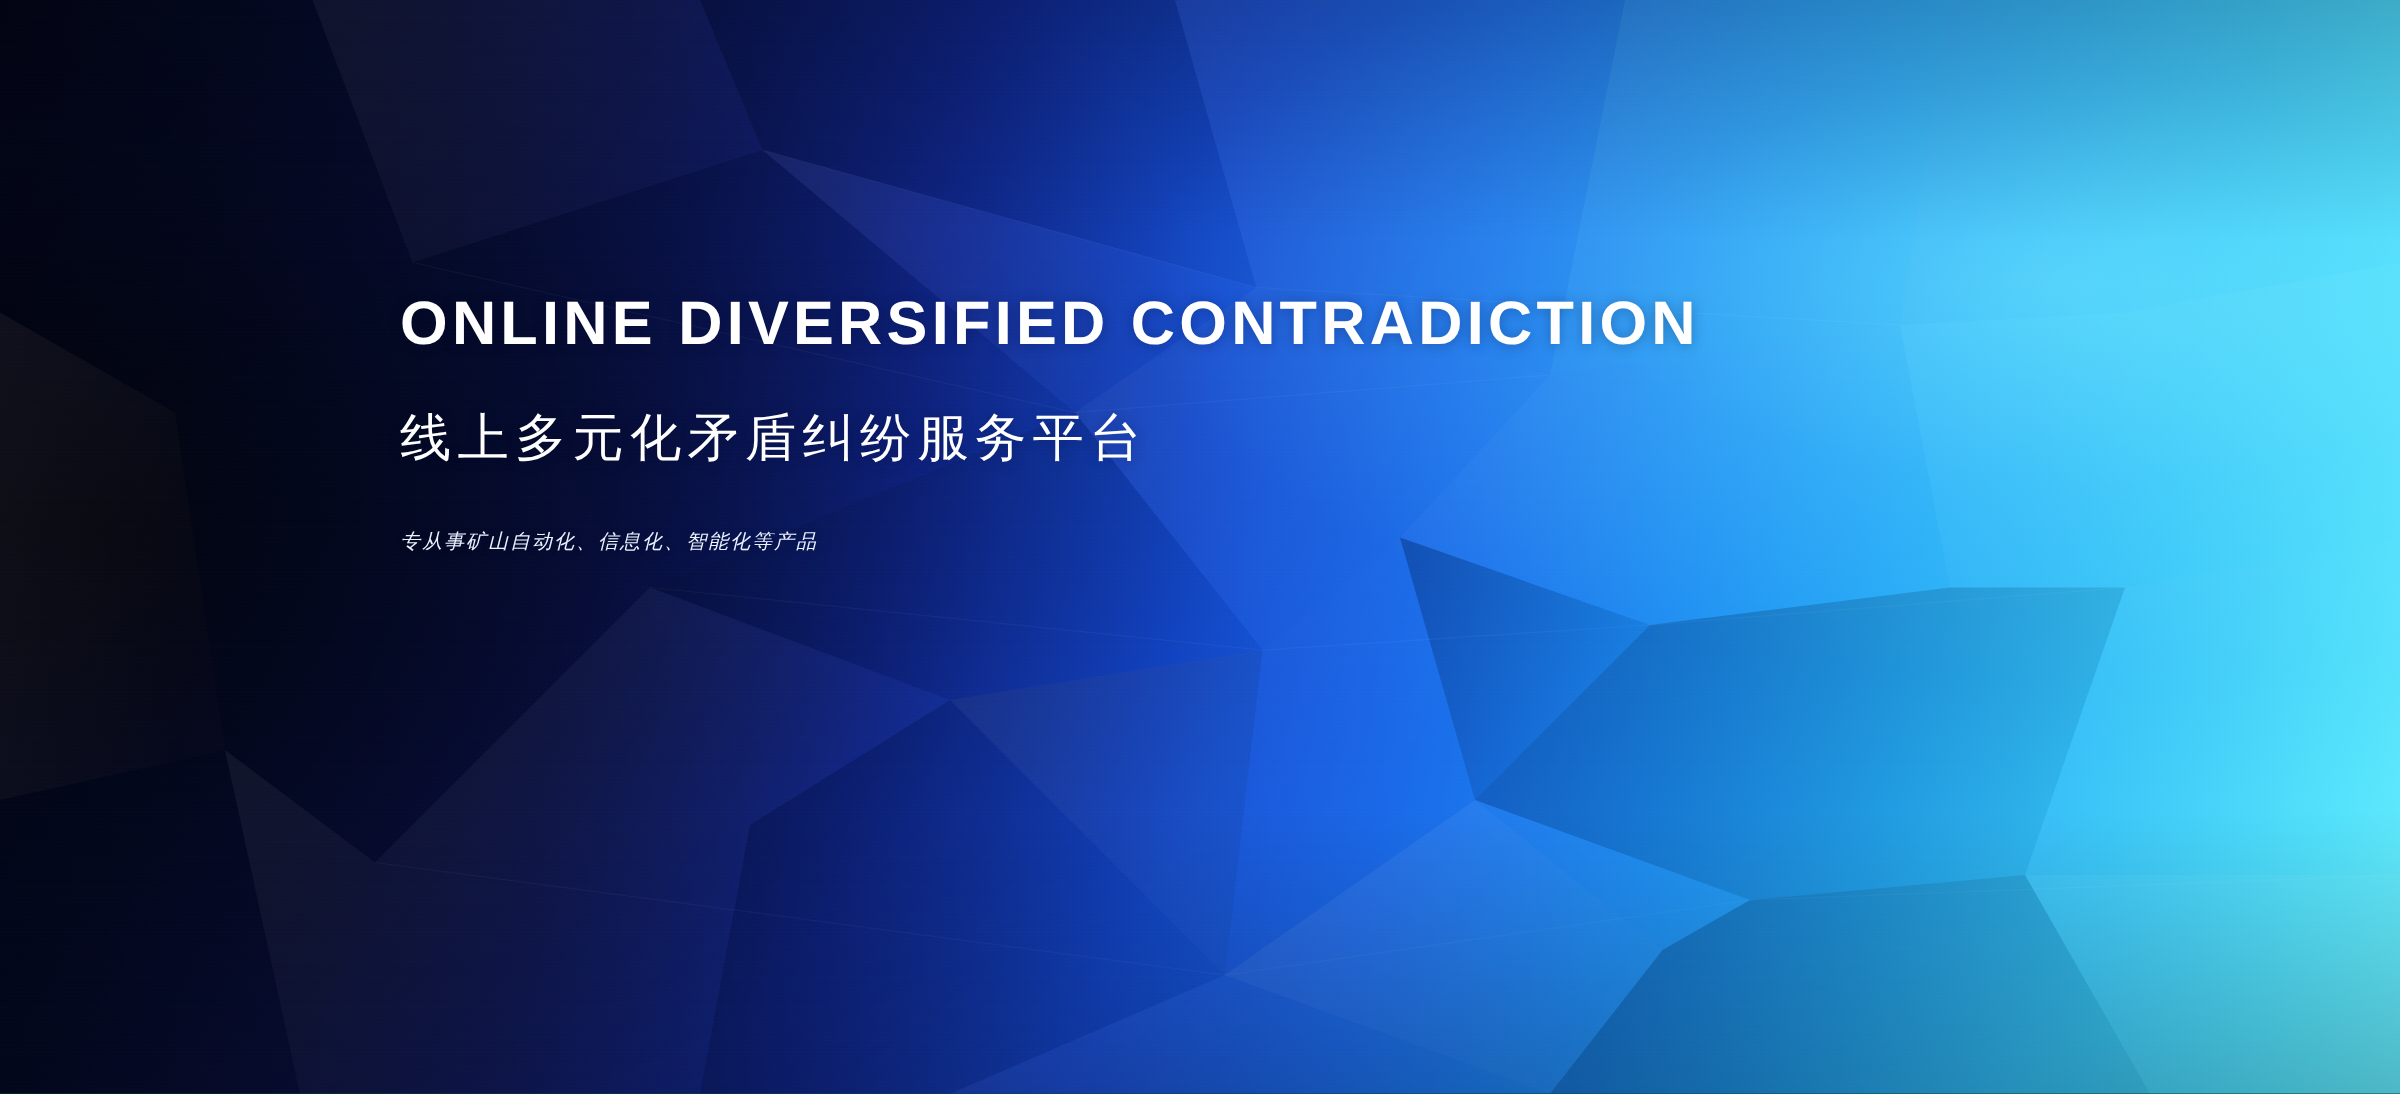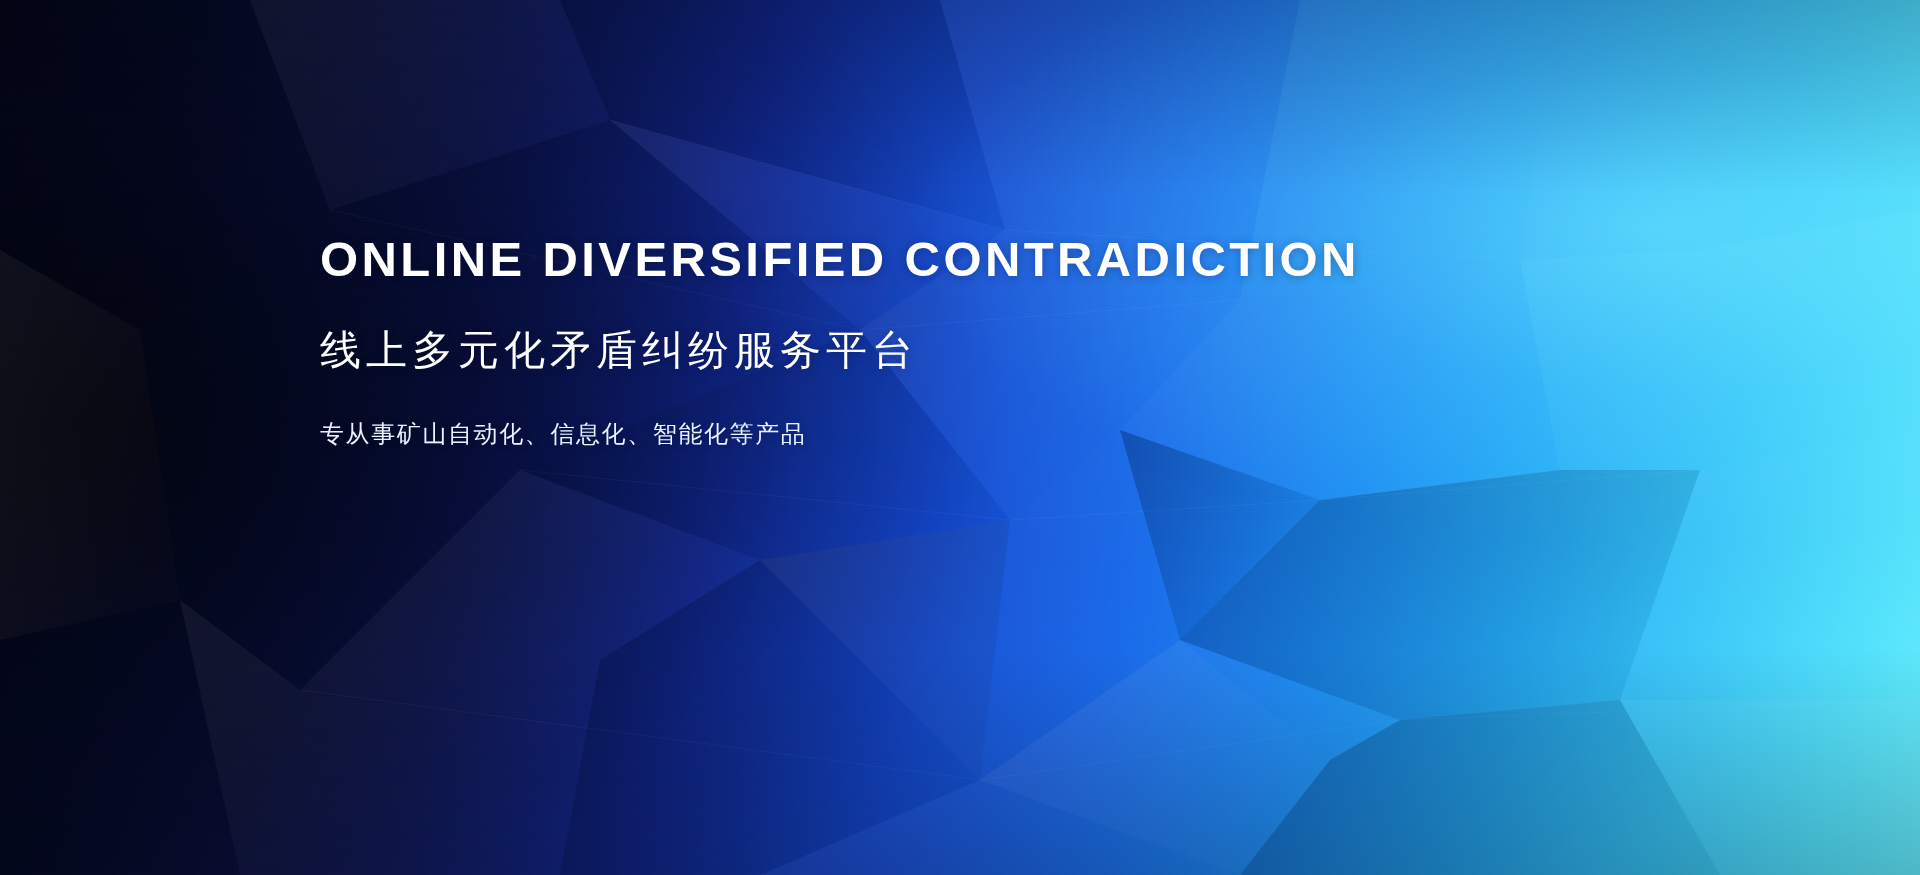--- a/index.html
+++ b/index.html
@@ -101,26 +101,27 @@
     font-weight: 400;
     letter-spacing: 5px;
     margin-top: 28px;
     white-space: nowrap;
     text-shadow: 0 1px 10px rgba(0,10,50,0.30);
   }
 
   .cn-sub {
     margin-top: 40px;
     color: #e9f3ff;
-    font-size: 24px;
+    font-size: 16px;
     line-height: 33px;
     font-weight: 400;
     letter-spacing: 1.6px;
     white-space: nowrap;
     text-shadow: 0 1px 8px rgba(0,10,50,0.28);
+    font-style: italic;
   }
   .cn-sub-line { display: block; }
 </style>
 </head>
 <body>
 
 <div id="stage">
 
   <div id="bg-base"></div>
   <div id="bg-vglow"></div>

